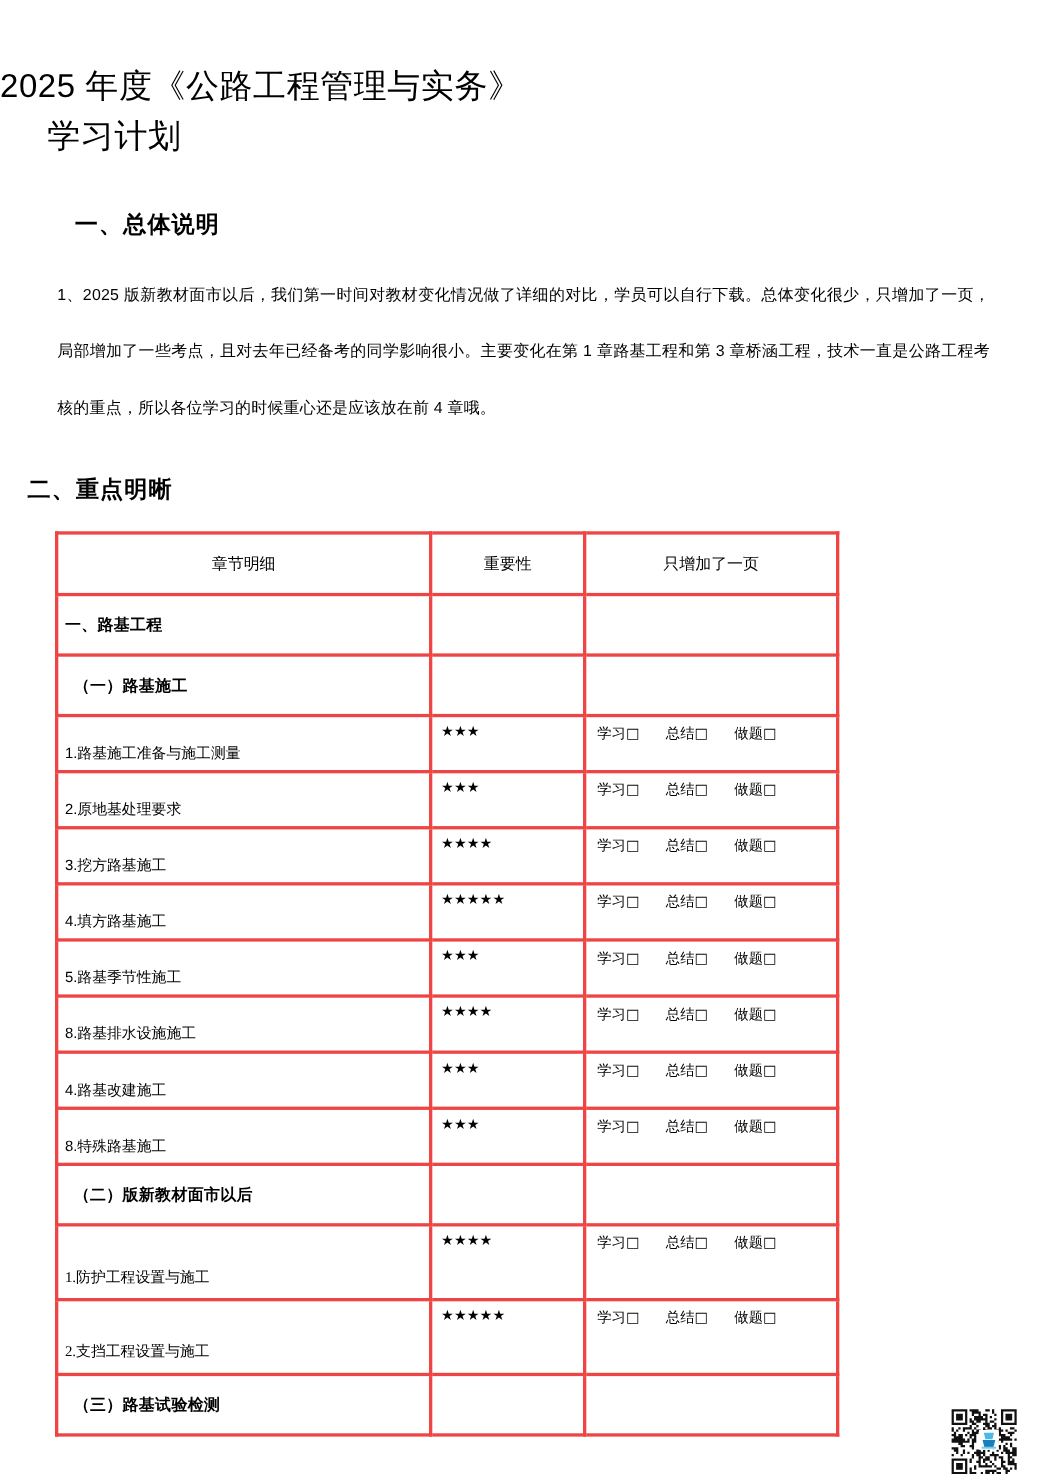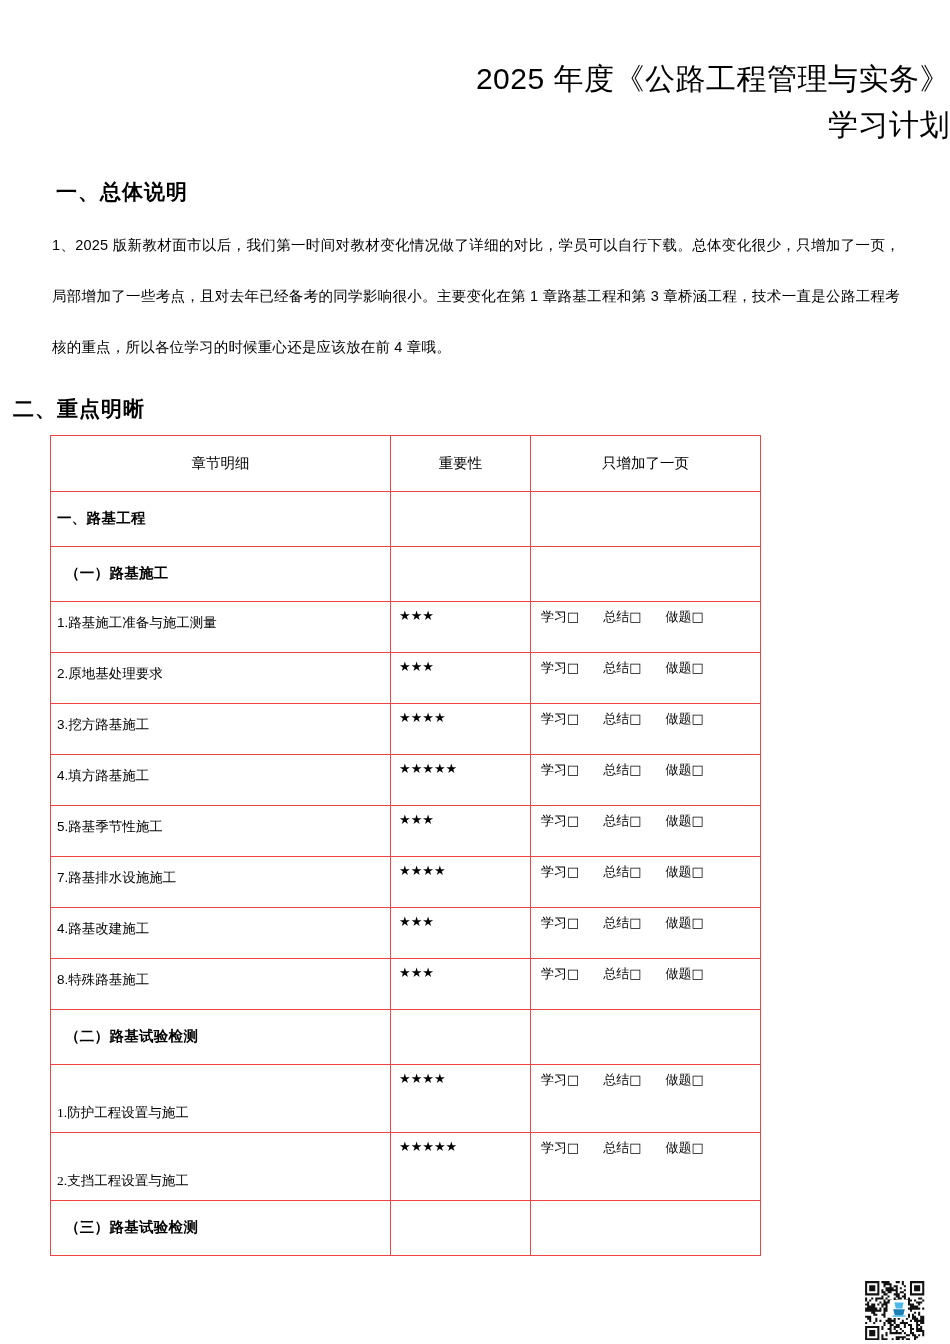--- a/index.html
+++ b/index.html
@@ -19,35 +19,35 @@
 
   .page {
     position: relative;
     width: 950px;
     height: 1344px;
     padding: 0;
   }
 
   
   .doc-title {
-    text-align: right;
+    text-align: left;
     font-size: 30px;
     line-height: 46px;
     font-weight: 400;
     letter-spacing: 0.5px;
     margin: 0;
     padding-top: 56px;
   }
   .doc-title .line2 { display: block; margin-left: 43px; }
 
   
   .section-heading {
     font-size: 21px;
     font-weight: bold;
-    margin: 0;
+    margin: 12px;
     padding: 0 0 0 56px;
     letter-spacing: 1px;
   }
   #heading-1 { padding-top: 30px; }
   #heading-2 { padding-top: 22px; padding-left: 13px; }
 
   
   .para-block {
     padding: 14px 50px 0 52px;
     font-size: 14.5px;
@@ -61,21 +61,21 @@
   .tbl-wrap {
     padding: 12px 0 0 50px;
   }
   table.plan {
     border-collapse: collapse;
     width: 710px;
     table-layout: fixed;
     font-size: 13.5px;
   }
   table.plan td {
-    border: 1px solid #ef4444;
+    border: 3px solid #ef4444;
     vertical-align: top;
     padding: 0;
   }
   col.c-detail { width: 340px; }
   col.c-imp    { width: 140px; }
   col.c-three  { width: 230px; }
 
   
   tr.hdr td {
     height: 56px;
@@ -101,21 +101,21 @@
   tr.item td { height: 51px; }
   tr.item.tall td { height: 68px; }
 
   .detail-cell {
     position: relative;
     height: 100%;
   }
   .detail-text {
     position: absolute;
     left: 6px;
-    bottom: 20px;
+    bottom: 6px;
     font-size: 13.5px;
     white-space: nowrap;
   }
   tr.item.tall .detail-text { bottom: 10px; font-family: Liberation Serif, serif; }
 
   .stars {
     padding: 6px 0 0 8px;
     font-size: 13px;
     letter-spacing: 0px;
     line-height: 16px;
@@ -257,21 +257,21 @@
             <td>
               <div class="stars">★★★</div>
             </td>
             <td>
               <div class="three"><span class="chk"><span>学习</span><span class="box">□</span></span><span class="chk"><span>总结</span><span class="box">□</span></span><span class="chk"><span>做题</span><span class="box">□</span></span></div>
             </td>
           </tr>
           <tr class="item">
             <td>
               <div class="detail-cell">
-                <div class="detail-text">7.路基排水设施施工</div>
+                <div class="detail-text">8.路基排水设施施工</div>
               </div>
             </td>
             <td>
               <div class="stars">★★★★</div>
             </td>
             <td>
               <div class="three"><span class="chk"><span>学习</span><span class="box">□</span></span><span class="chk"><span>总结</span><span class="box">□</span></span><span class="chk"><span>做题</span><span class="box">□</span></span></div>
             </td>
           </tr>
           <tr class="item">
@@ -295,21 +295,21 @@
             </td>
             <td>
               <div class="stars">★★★</div>
             </td>
             <td>
               <div class="three"><span class="chk"><span>学习</span><span class="box">□</span></span><span class="chk"><span>总结</span><span class="box">□</span></span><span class="chk"><span>做题</span><span class="box">□</span></span></div>
             </td>
           </tr>
           <tr class="group">
             <td>
-              <div class="group-label sub">（二）路基试验检测</div>
+              <div class="group-label sub">（二）版新教材面市以后</div>
             </td>
             <td>
               <div class="stars"></div>
             </td>
             <td></td>
           </tr>
           <tr class="item tall">
             <td>
               <div class="detail-cell">
                 <div class="detail-text">1.防护工程设置与施工</div>

